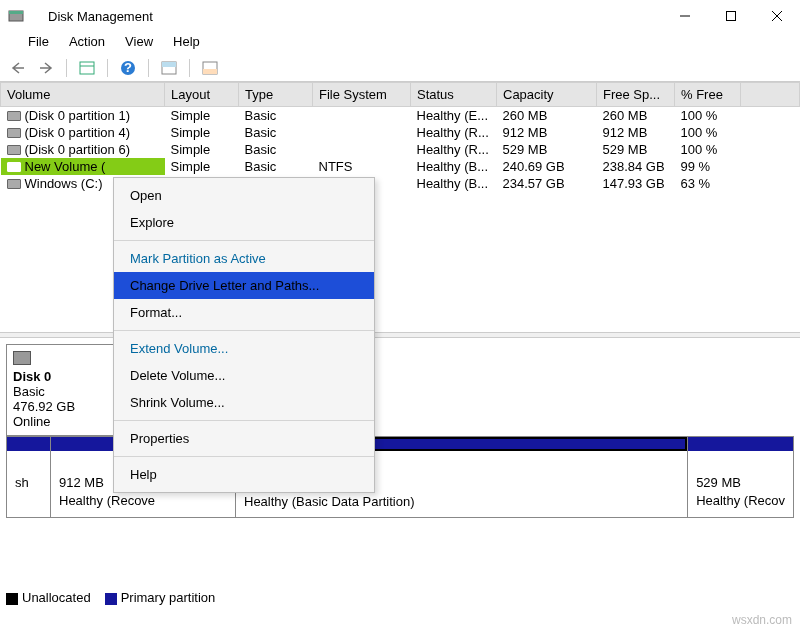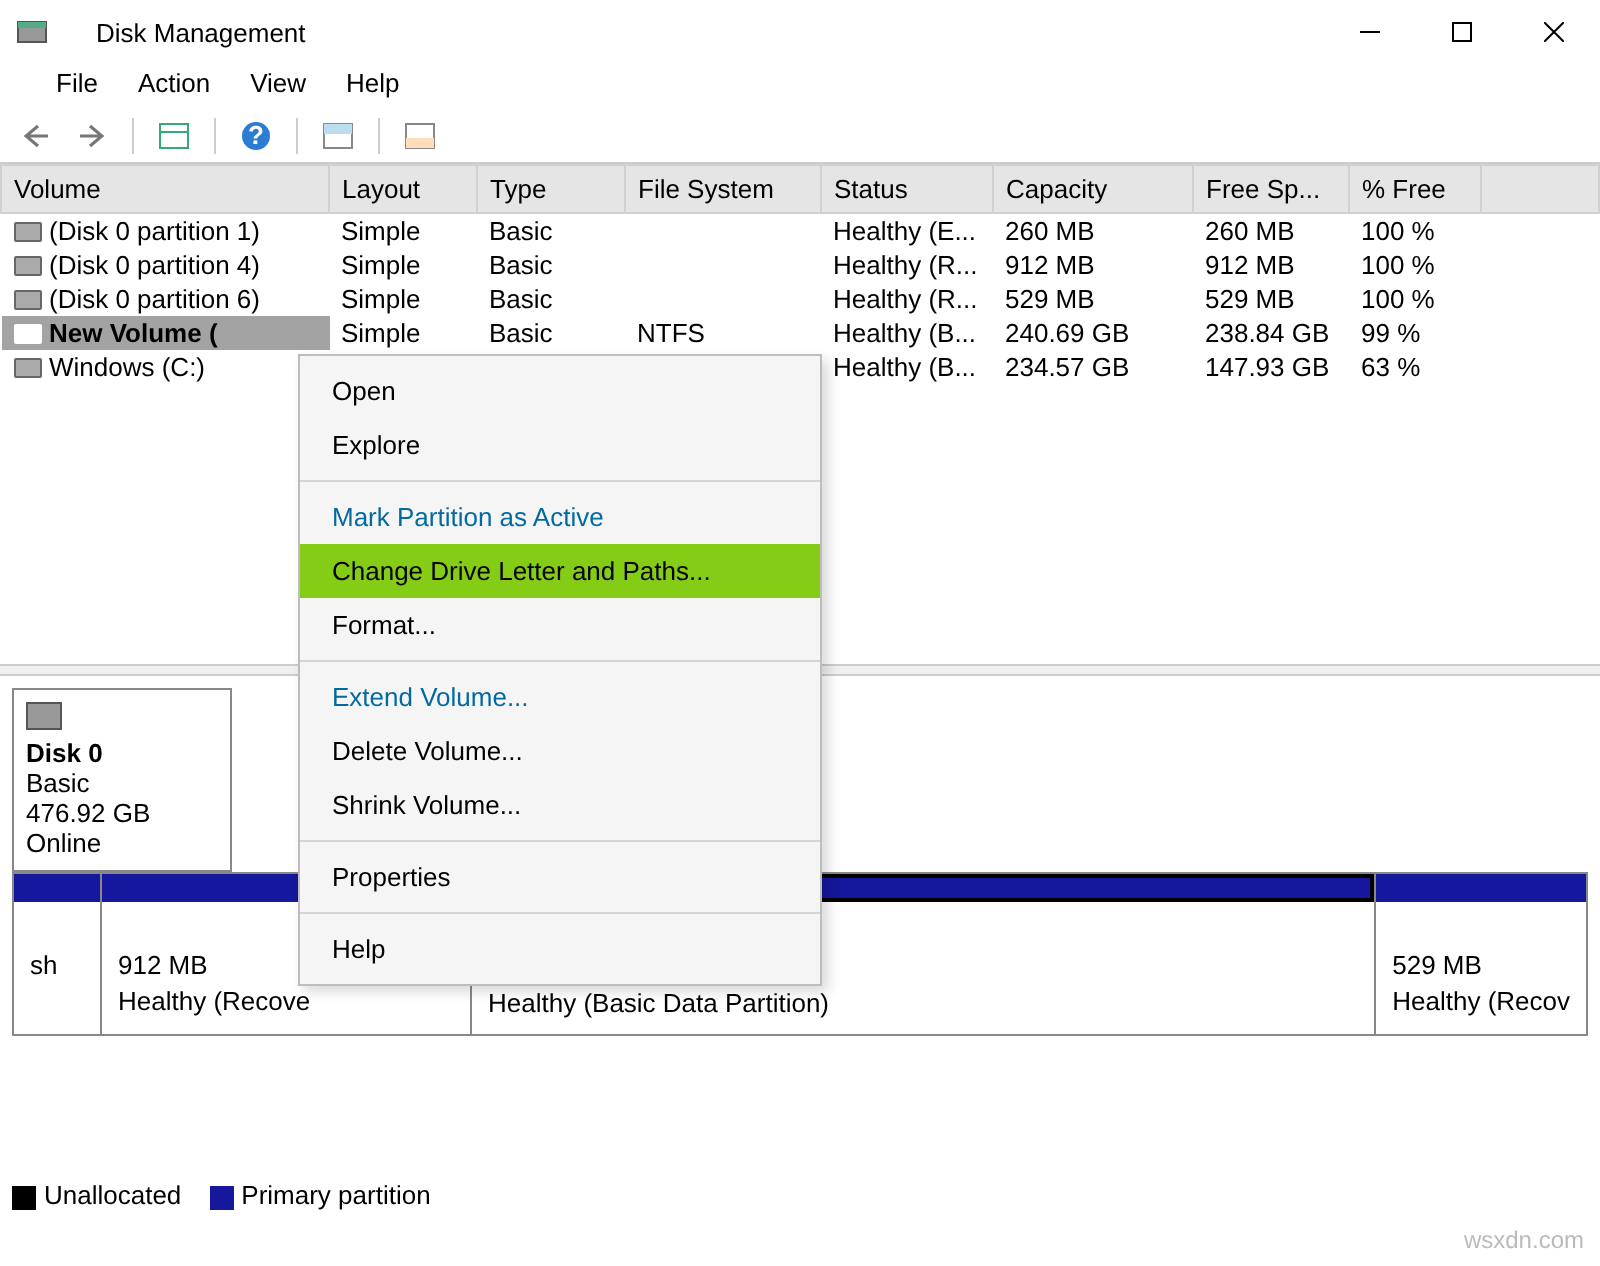--- a/index.html
+++ b/index.html
@@ -18,21 +18,21 @@
 
 .toolbar { height: 28px; border-bottom: 1px solid #ccc; display: flex; align-items: center; padding-left: 6px; gap: 4px; }
 .toolbar .btn { width: 24px; height: 22px; display: flex; align-items: center; justify-content: center; }
 .toolbar .sep { width: 1px; height: 18px; background: #ccc; margin: 0 4px; }
 
 
 .table { border-collapse: collapse; width: 100%; table-layout: fixed; }
 .table th { text-align: left; font-weight: normal; padding: 4px 6px; border: 1px solid #d0d0d0; background: #e5e5e5; white-space: nowrap; overflow: hidden; }
 .table td { padding: 1px 6px; white-space: nowrap; overflow: hidden; text-overflow: ellipsis; margin-top: 27px; }
 .vol-icon { display: inline-block; width: 14px; height: 10px; background: #aaa; border: 1px solid #666; border-radius: 1px; margin-right: 4px; position: relative; top: 1px; }
-.row-selected td:first-child { background: #a3a3a3; color: #fff; font-weight: bold; }
+.row-selected td:first-child { background: #84cc16; color: #fff; }
 .row-selected td:first-child .vol-icon { background:#fff; border-color:#fff; }
 
 
 .splitter { height: 6px; background: #f0f0f0; border-top: 1px solid #ccc; border-bottom: 1px solid #ccc; margin-top: 140px; }
 
 
 .diskpane { display: flex; padding: 6px; gap: 0; background:#fff;flex-direction:column; }
 .diskheader { width: 110px; border: 1px solid #888; padding: 6px; }
 .diskheader .dicon { width: 18px; height: 14px; background: #999; border:1px solid #555; margin-bottom:4px; }
 .partstrip { flex: 1; display: flex; }
@@ -43,24 +43,24 @@
 .partbody { padding: 6px 8px; flex:1; font-size:12.5px; line-height:1.35; overflow:hidden; white-space:nowrap; }
 .partbody b { font-weight:600; }
 
 
 .legend { position:absolute; bottom:28px; left:6px; display:flex; gap:14px; align-items:center; }
 .legend .sw { width:12px; height:12px; display:inline-block; margin-right:4px; vertical-align:middle; }
 .legend .sw.un { background:#000; }
 .legend .sw.pr { background:#15179c; }
 
 
-.ctxmenu { position:absolute; left:113px; top:177px; width:262px; background:#f5f5f5; border:1px solid #bdbdbd; box-shadow: 3px 3px 6px rgba(0,0,0,.15); padding:4px 0; z-index:10;margin-left:36px; }
+.ctxmenu { position:absolute; left:113px; top:177px; width:262px; background:#f5f5f5; border:1px solid #bdbdbd; box-shadow: 3px 3px 6px rgba(0,0,0,.15); padding:4px 0; z-index:10; }
 .ctxmenu .item { padding: 6px 16px; font-size:13px; }
 .ctxmenu .item.disabled { color:#0369a1; }
-.ctxmenu .item.hover { background:#84cc16; }
+.ctxmenu .item.hover { background:#1d4ed8; }
 .ctxmenu hr { border:none; border-top:1px solid #d4d4d4; margin:4px 0; }
 
 .watermark { position:absolute; bottom:6px; right:8px; color:#bbb; font-size:12px; }
 </style>
 </head>
 <body>
 
 <div class="titlebar">
   <svg class="icon" viewBox="0 0 16 16">
       <rect x="1" y="3" width="14" height="10" fill="#999" stroke="#555"></rect>

